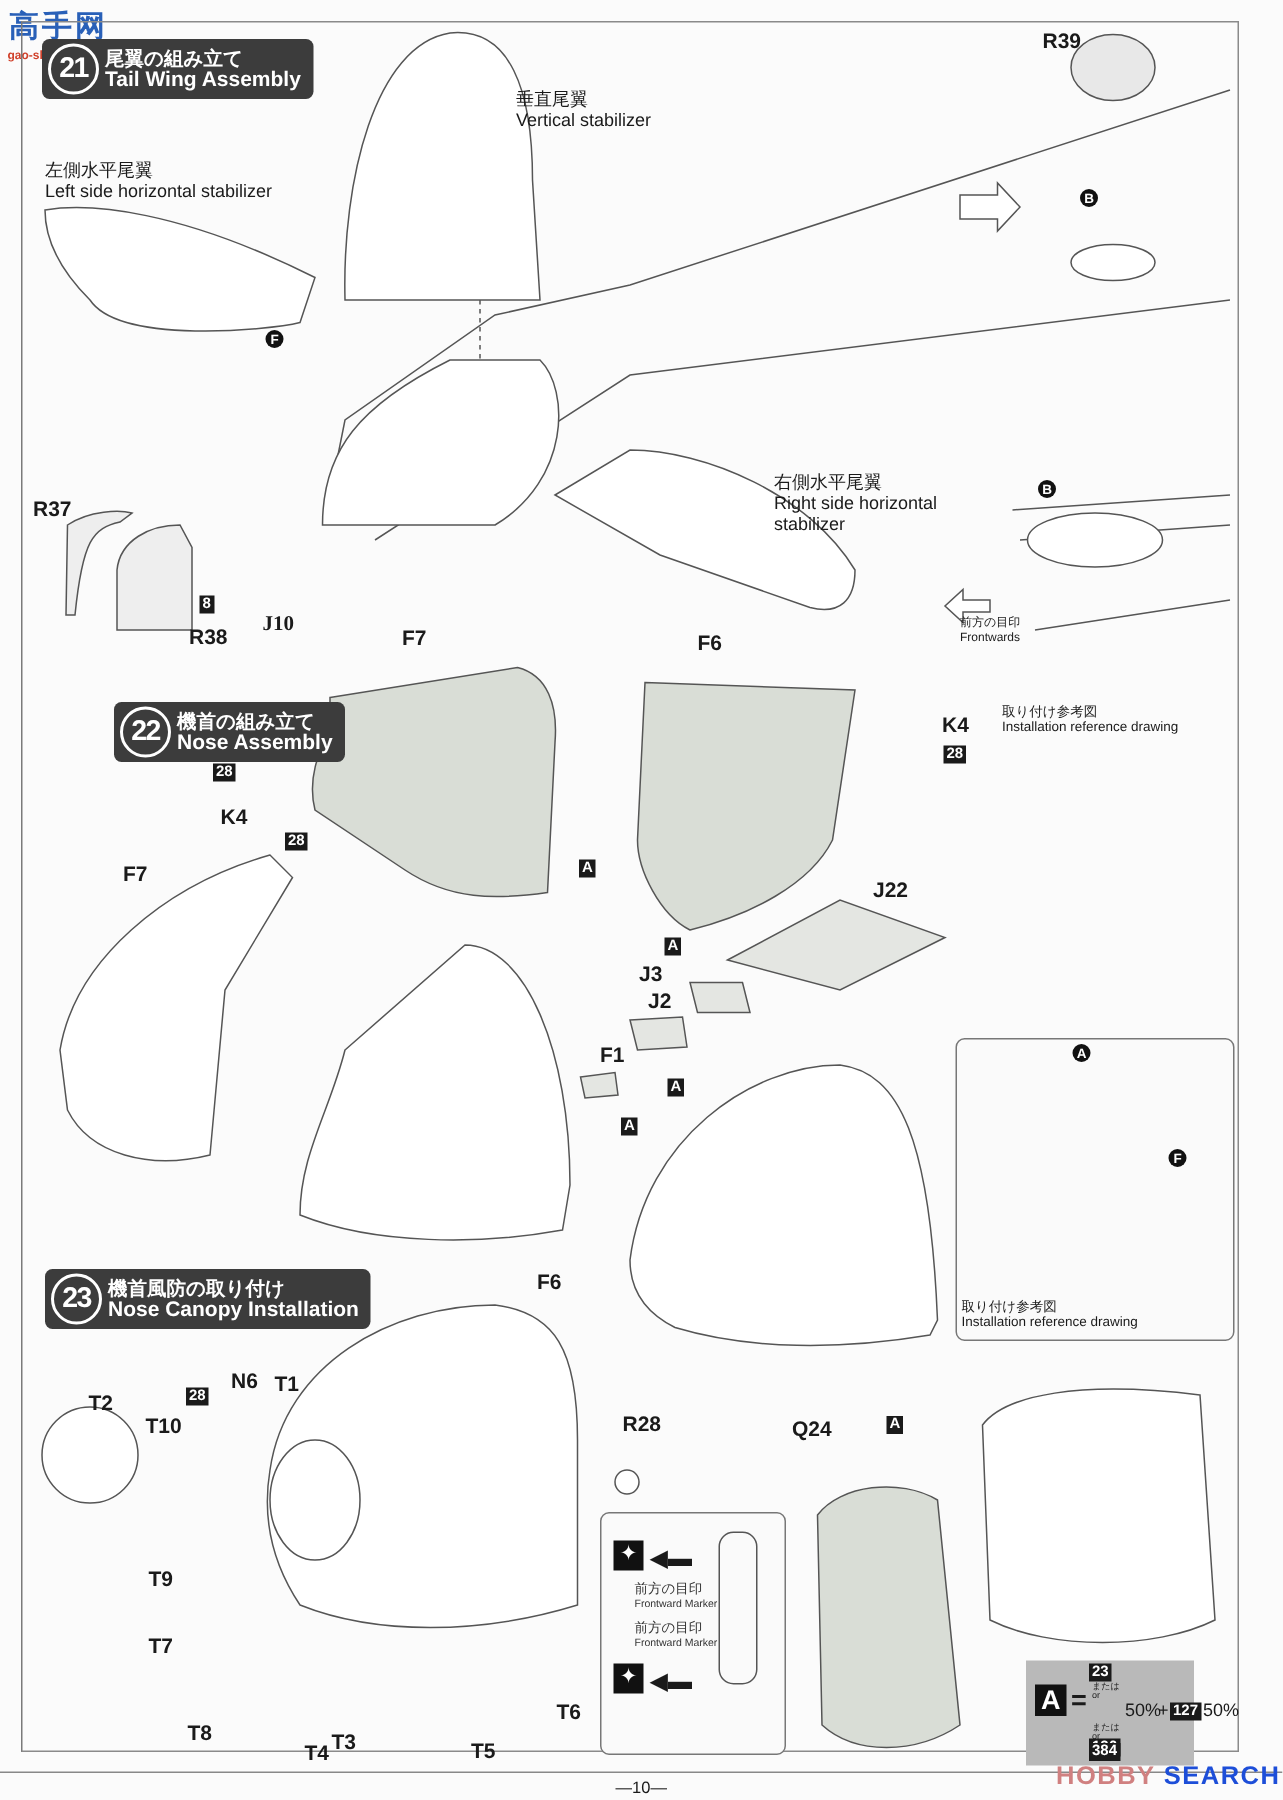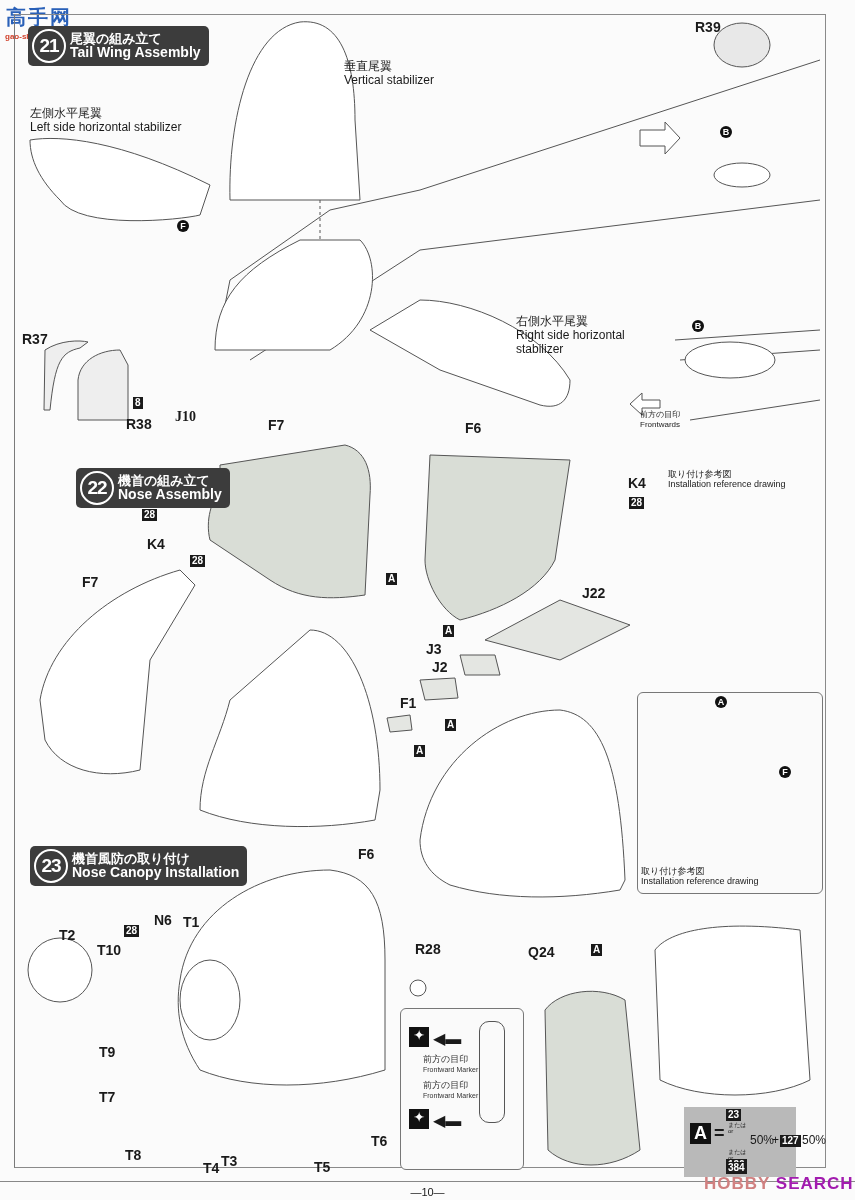--- a/index.html
+++ b/index.html
@@ -18,21 +18,21 @@
   .circ { position:absolute; width:12px; height:12px; border-radius:50%; background:#111; color:#fff; font-size:9px; font-weight:bold; display:flex; align-items:center; justify-content:center; }
   .small { font-size:9px; color:#333; }
   .box { position:absolute; border:1px solid #777; border-radius:6px; background:#fafafa; }
   .paint-box { position:absolute; left:684px; top:1107px; width:112px; height:70px; background:#b9b9b9; }
   svg.drawing { position:absolute; left:0; top:0; }
   .footer { position:absolute; left:0; width:855px; top:1186px; text-align:center; font-size:11px; }
   .footer-line { position:absolute; left:0; top:1181px; width:855px; border-top:1px solid #888; }
   .wm-logo { position:absolute; left:6px; top:4px; font-size:20px; font-weight:bold; color:#2960b8; letter-spacing:2px; }
   .wm-sub { position:absolute; left:5px; top:32px; font-size:8px; color:#d0402a; font-weight:bold; }
   .hobby { position:absolute; left:704px; top:1174px; font-size:17px; font-weight:bold; color:#d08080; letter-spacing:1px; }
-  .hobby .s { color:#a21caf; }
+  .hobby .s { color:#1d4ed8; }
 </style>
 </head>
 <body>
 
 <div class="wm-logo">高手网</div>
 <div class="wm-sub">gao-shou.com</div>
 
 <div class="frame"></div>
 
 <svg class="drawing" width="855" height="1200" fill="none" stroke="#555" stroke-width="1">

